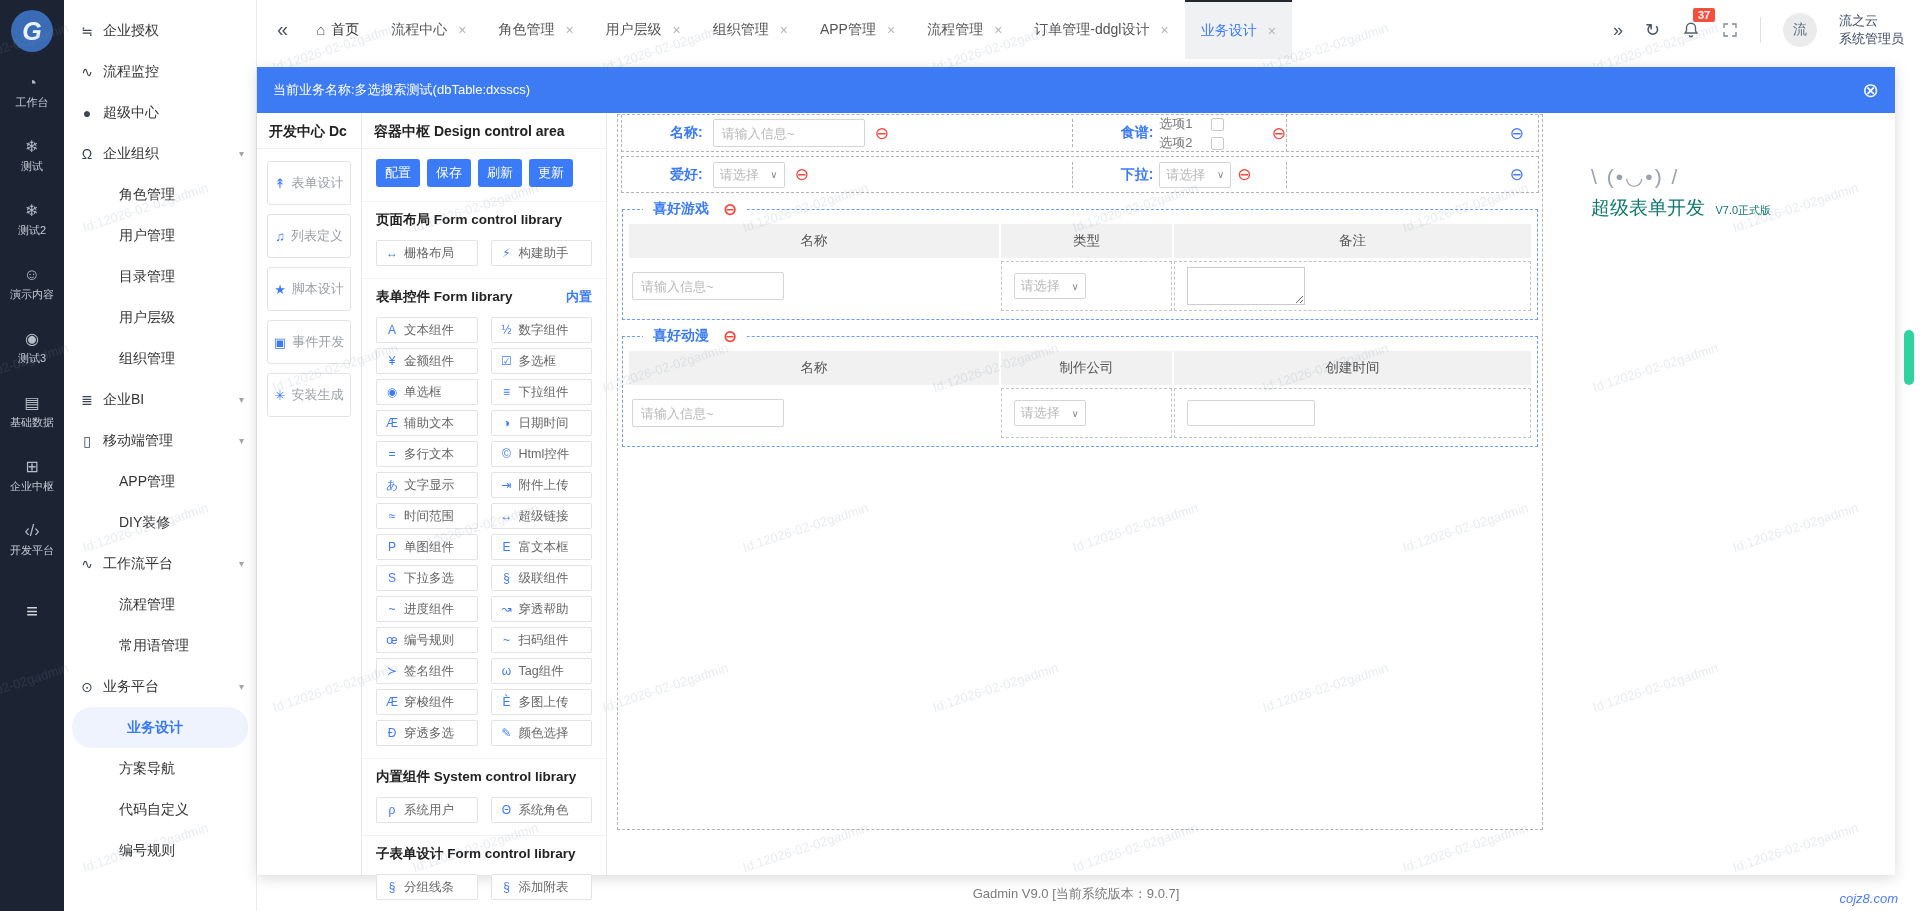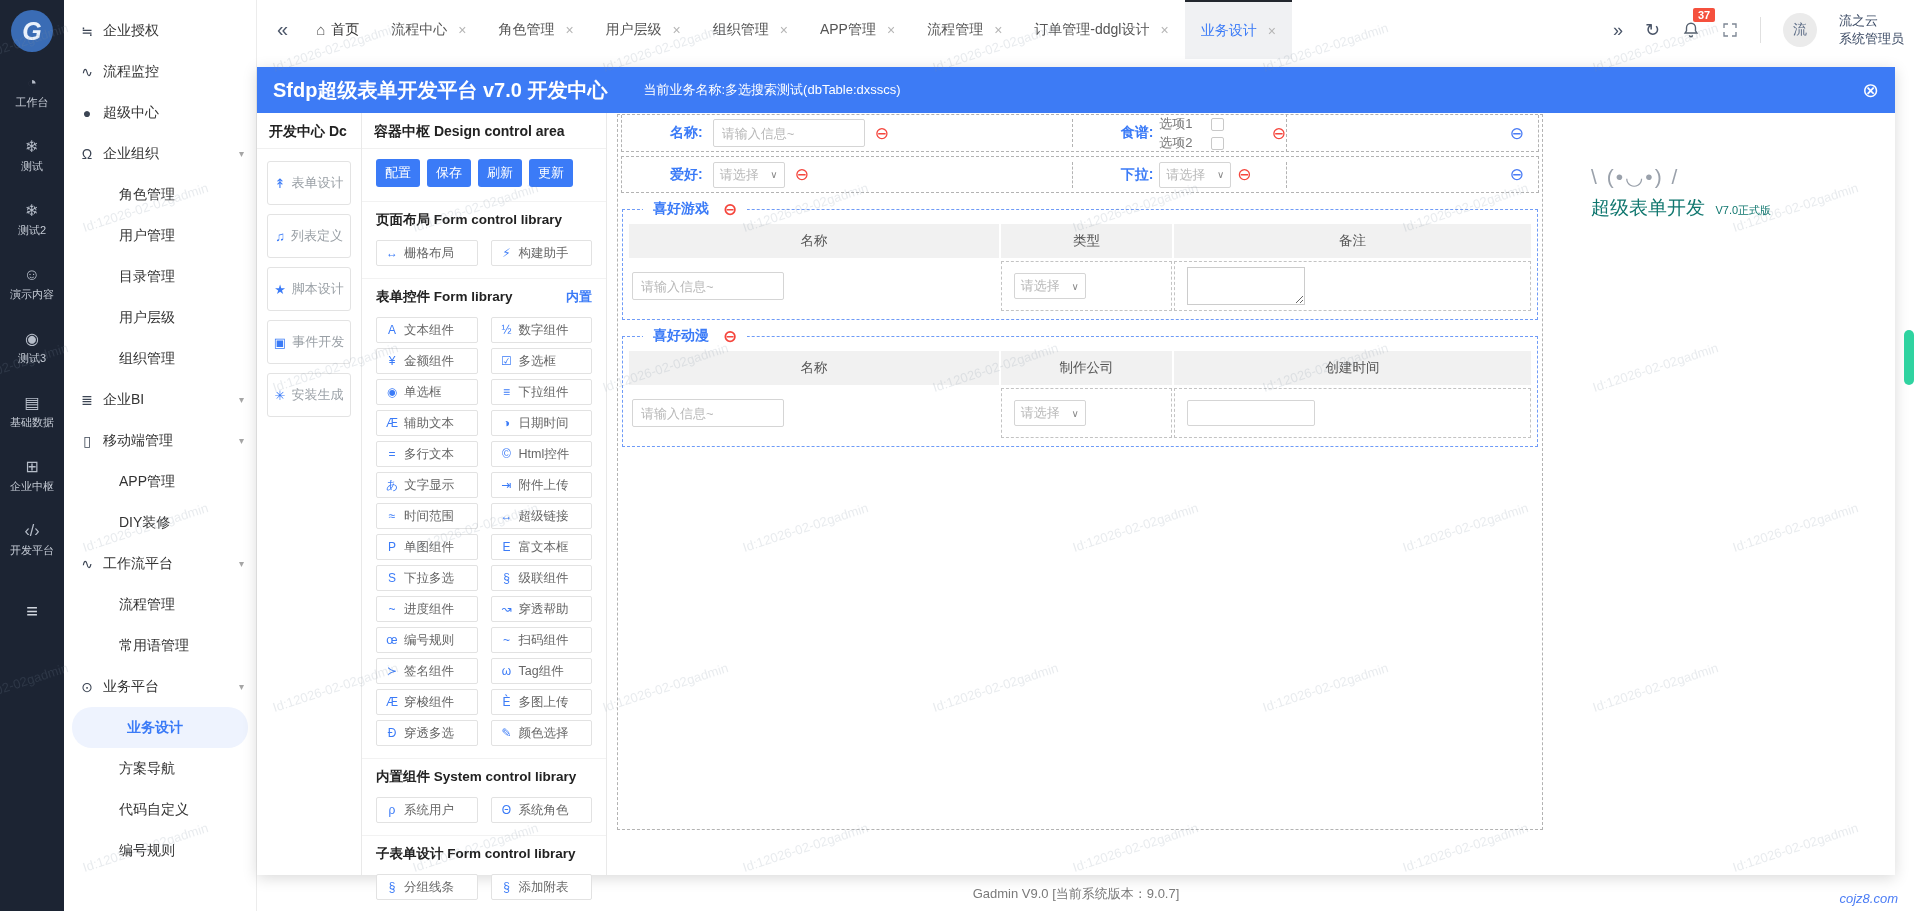--- a/index.html
+++ b/index.html
@@ -360,21 +360,20 @@
         <span class="avatar">流</span>
         <div class="uinfo">
           <div>流之云</div>
           <div>系统管理员</div>
         </div>
       </div>
     </div>
 
     <div class="modal">
       <div class="m-head">
-        <span class="m-title">Sfdp超级表单开发平台 v7.0 开发中心</span>
         <span class="m-sub">当前业务名称:多选搜索测试(dbTable:dxsscs)</span>
         <span class="m-close">⊗</span>
       </div>
       <div class="m-body">
 
         <div class="devcol">
           <div class="col-h">开发中心 Dc</div>
           <div class="dev-btns">
 
               <div class="dev-btn">

